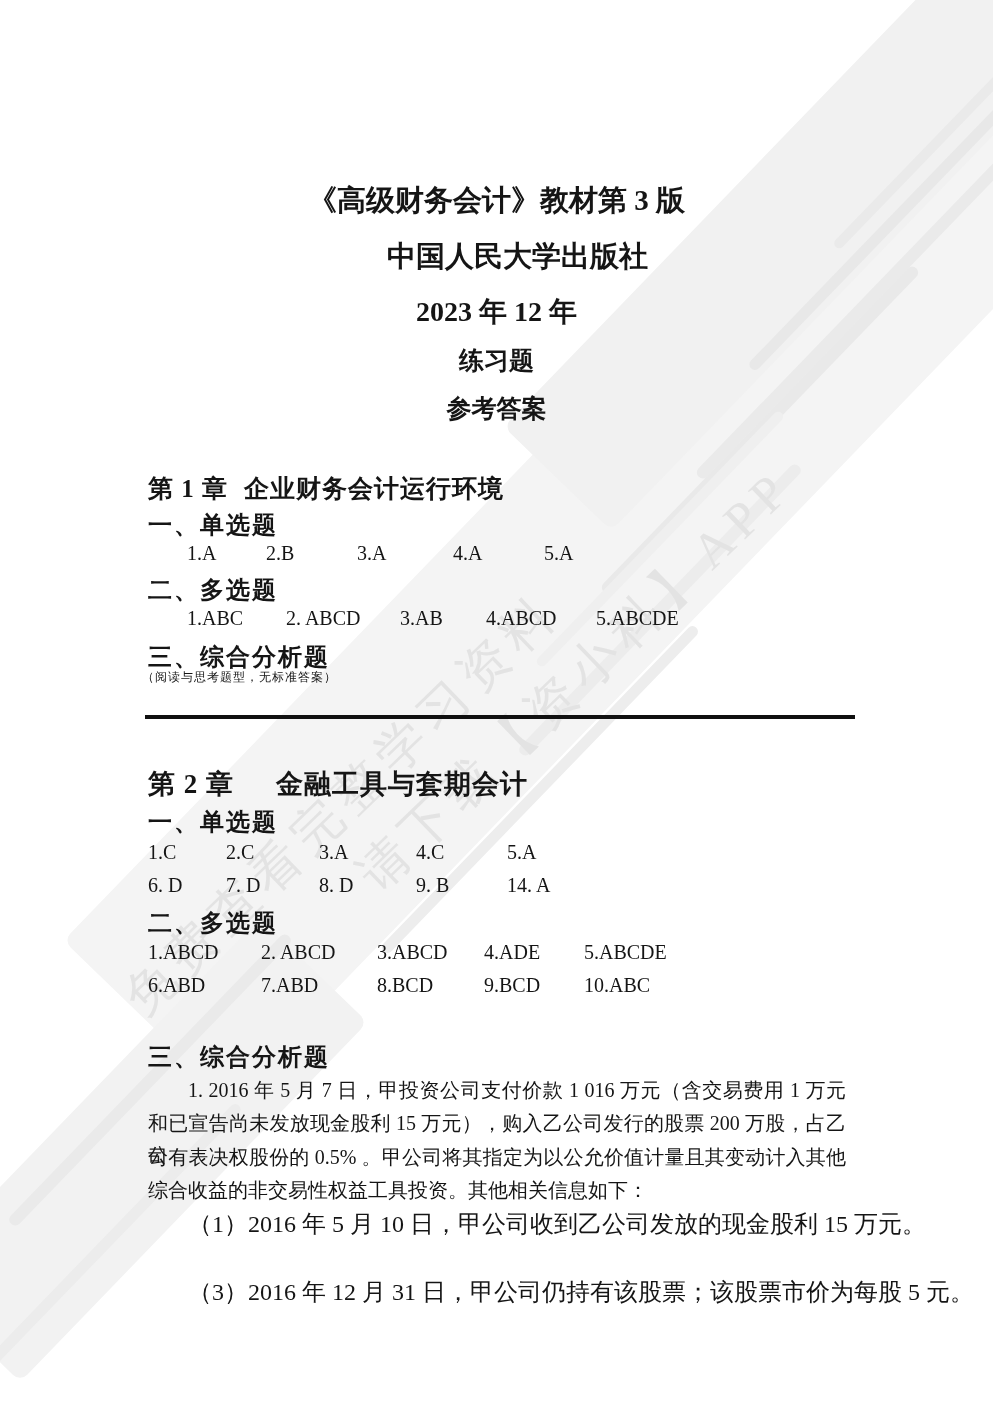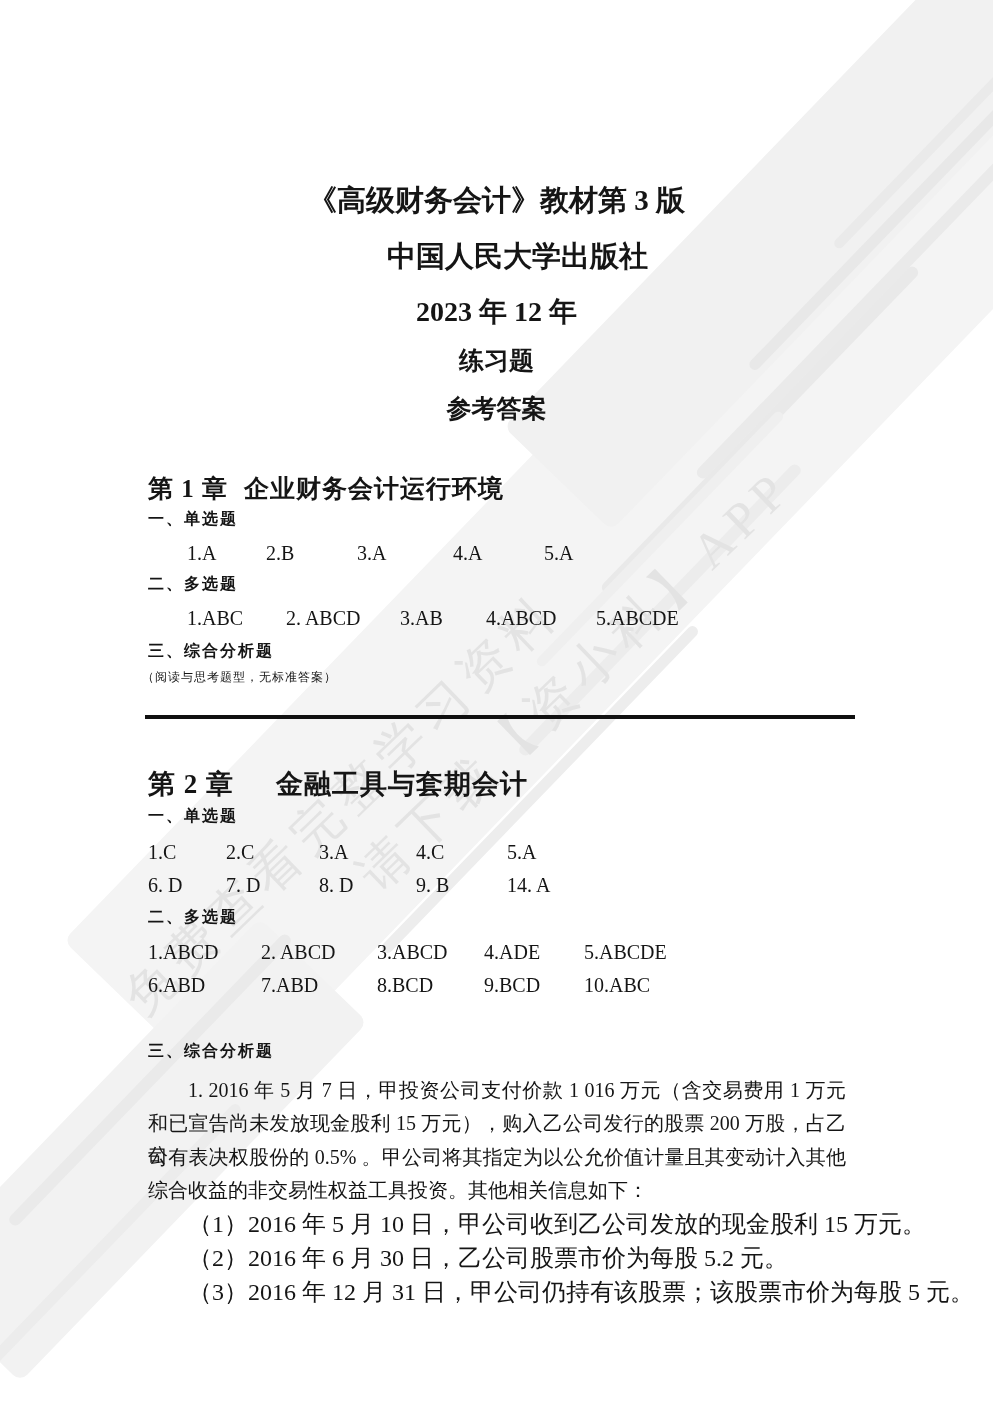--- a/index.html
+++ b/index.html
@@ -40,21 +40,21 @@
   .t3{top:250px;font-size:28px;}
   .t4{top:301px;font-size:25px;}
   .t5{top:349px;font-size:25px;}
 
   .heading{left:148px;font-weight:bold;white-space:nowrap;letter-spacing:1px;}
   .h-ch1{top:429px;font-size:25px;}
   .h-ch2{top:723px;font-size:27px;}
   .h-ch1 .ttl{margin-left:16px;}
   .h-ch2 .ttl{margin-left:42px;}
 
-  .sec-label{left:148px;font-size:16px;font-weight:bold;letter-spacing:2px;white-space:nowrap;}
+  .sec-label{left:148px;font-size:24px;font-weight:bold;letter-spacing:2px;white-space:nowrap;}
   .l1a{top:466px;} .l1b{top:531px;} .l1c{top:598px;}
   .l2a{top:763px;} .l2b{top:864px;} .l2c{top:998px;}
 
   .ans-row{left:148px;font-size:20px;white-space:nowrap;}
   .ans-row span{display:inline-block;}
   .indent1{padding-left:39px;}
   .r1s{top:499px;} .r1m{top:564px;}
   .r2s1{top:798px;} .r2s2{top:831px;}
   .r2m1{top:898px;} .r2m2{top:931px;}
   .r1s span:nth-child(1){width:79px;} .r1s span:nth-child(2){width:91px;}
@@ -145,17 +145,16 @@
       <span>6.ABD</span><span>7.ABD</span><span>8.BCD</span><span>9.BCD</span><span>10.ABC</span>
     </div>
     <div class="abs sec-label l2c">三、综合分析题</div>
 
     <div class="abs para-line jline pindent p0">1. 2016 年 5 月 7 日，甲投资公司支付价款 1 016 万元（含交易费用 1 万元</div>
     <div class="abs para-line jline p1">和已宣告尚未发放现金股利 15 万元），购入乙公司发行的股票 200 万股，占乙公</div>
     <div class="abs para-line jline p2">司有表决权股份的 0.5% 。甲公司将其指定为以公允价值计量且其变动计入其他</div>
     <div class="abs para-line p3">综合收益的非交易性权益工具投资。其他相关信息如下：</div>
 
     <div class="abs item-line i0">（1）2016 年 5 月 10 日，甲公司收到乙公司发放的现金股利 15 万元。</div>
-    <div class="abs item-line i1">（2）2016 年 6 月 30 日，乙公司股票市价为每股 5.2 元。</div>
     <div class="abs item-line i2">（3）2016 年 12 月 31 日，甲公司仍持有该股票；该股票市价为每股 5 元。</div>
 
   </div>
 </div>
 
 </body></html>

